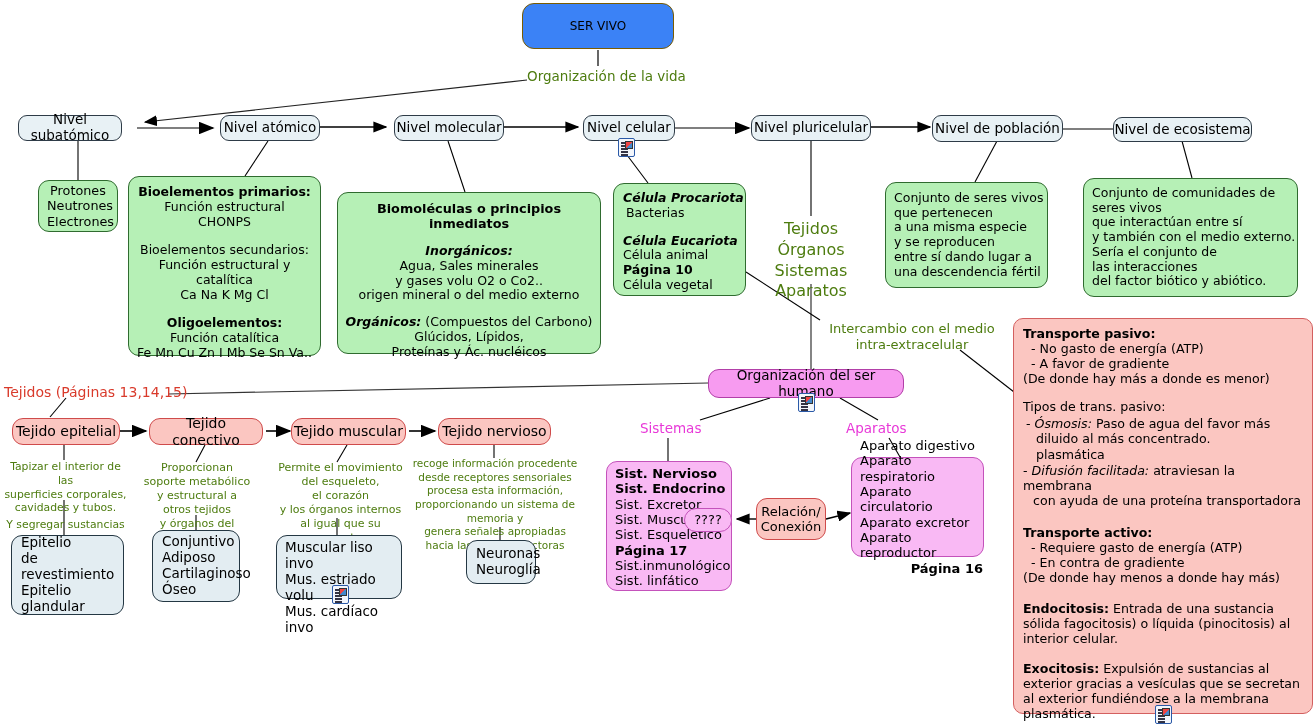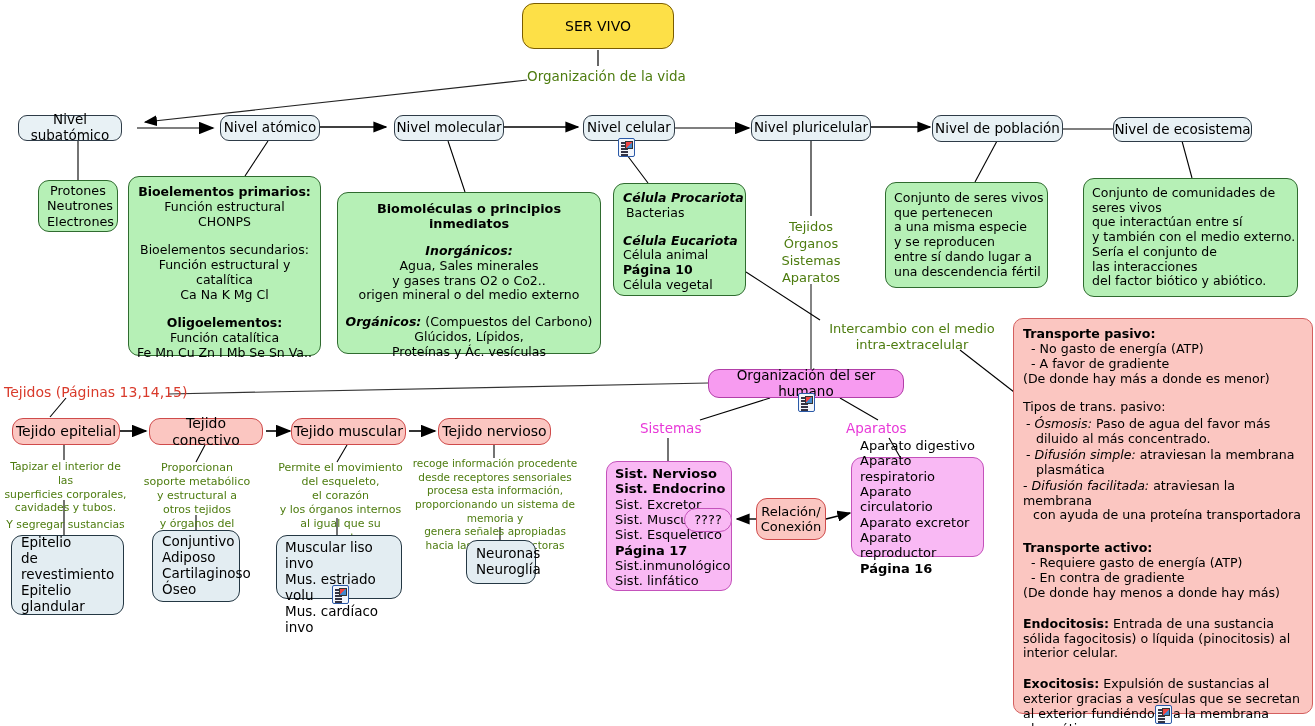--- a/index.html
+++ b/index.html
@@ -15,21 +15,21 @@
   .box{
     position:absolute;box-sizing:border-box;
     border-radius:10px;border:1px solid #000;
     display:flex;flex-direction:column;justify-content:center;
     line-height:1.18;
   }
   .ctr{text-align:center;}
   .lft{text-align:left;}
 
   
-  .gold{background:#fde047;border:1px solid #7a5c00;border-radius:12px;font-size:14px;}
+  .gold{background:#3b82f6;border:1px solid #7a5c00;border-radius:12px;font-size:12px;}
   .level{background:#E8F1F5;border:1px solid #2e3b47;border-radius:9px;font-size:13.5px;}
   .green{background:#B6F0B6;border:1px solid #2f6b2f;border-radius:11px;font-size:12.5px;}
   .greensm{background:#B6F0B6;border:1px solid #2f6b2f;border-radius:11px;font-size:12.8px;}
   .salmon{background:#FBC6C1;border:1px solid #cf4b4b;border-radius:11px;font-size:14px;}
   .salmonbig{background:#FBC6C1;border:1px solid #d35f5f;border-radius:10px;font-size:12.6px;}
   .bluegrey{background:#E3EDF2;border:1px solid #243743;border-radius:11px;font-size:13.5px;}
   .magenta{background:#F79BF0;border:1px solid #b23fa8;border-radius:11px;font-size:13.5px;}
   .magentalite{background:#F9B9F4;border:1px solid #c452bb;border-radius:11px;font-size:13px;}
 
   .plain{position:absolute;font-size:12px;line-height:1.2;color:#4d7c0f;}
@@ -178,43 +178,43 @@
       <div>Función catalítica</div>
       <div>Fe Mn Cu Zn I Mb Se Sn Va..</div>
     </div>
   </div>
 
   <div class="box green ctr" style="left:337px;top:192px;width:264px;height:162px;padding:6px;justify-content:flex-start;">
     <div style="font-weight:bold;font-size:12.8px;margin-top:2px;">Biomoléculas o principios inmediatos</div>
     <div style="margin-top:13px;">
       <div class="bi">Inorgánicos:</div>
       <div>Agua, Sales minerales</div>
-      <div>y gases trans O2 o Co2..</div>
+      <div>y gases volu O2 o Co2..</div>
       <div>origen mineral o del medio externo</div>
     </div>
     <div style="margin-top:12px;">
       <div>
         <span class="bi">Orgánicos:</span>
         <span>(Compuestos del Carbono)</span>
       </div>
       <div>Glúcidos, Lípidos,</div>
-      <div>Proteínas y Ác. vesículas</div>
+      <div>Proteínas y Ác. nucléicos</div>
     </div>
   </div>
 
   <div class="box green lft" style="left:613px;top:183px;width:133px;height:113px;padding:5px 0 5px 9px;justify-content:flex-start;">
     <div class="bi" style="margin-top:2px;">Célula Procariota</div>
     <div style="padding-left:3px;">Bacterias</div>
     <div class="bi" style="margin-top:13px;">Célula Eucariota</div>
     <div>Célula animal</div>
     <div style="font-weight:bold;">Página 10</div>
     <div>Célula vegetal</div>
   </div>
 
-  <div class="plain center" style="left:771px;top:219px;width:80px;font-size:13px;line-height:1.3;">
+  <div class="plain center" style="left:771px;top:219px;width:80px;font-size:16px;line-height:1.3;">
     <div>Tejidos</div>
     <div>Órganos</div>
     <div>Sistemas</div>
     <div>Aparatos</div>
   </div>
 
   <div class="box green lft" style="left:885px;top:182px;width:163px;height:106px;padding:5px 0 5px 8px;justify-content:center;">
     <div>Conjunto de seres vivos</div>
     <div>que pertenecen</div>
     <div>a una misma especie</div>
@@ -247,23 +247,20 @@
     <div style="margin-top:14px;">Tipos de trans. pasivo:</div>
 
     <div style="margin-top:2px;padding-left:3px;">
       <div><span>-</span>
         <i>Ósmosis:</i>
         <span>Paso de agua del favor más</span></div>
       <div style="padding-left:10px;">diluido al más concentrado.</div>
     </div>
 
     <div style="margin-top:1px;padding-left:3px;">
-      <div><span>-</span>
-        <i>Difusión simple:</i>
-        <span>atraviesan la membrana</span></div>
       <div style="padding-left:10px;">plasmática</div>
     </div>
 
     <div style="margin-top:1px;">
       <div><span>-</span>
         <i>Difusión facilitada:</i>
         <span>atraviesan la membrana</span></div>
       <div style="padding-left:10px;">con ayuda de una proteína transportadora</div>
     </div>
 
@@ -305,21 +302,21 @@
   <div class="box magentalite ctr" style="left:684px;top:508px;width:48px;height:24px;font-size:13px;border-radius:12px;border:1px solid #c452bb;">
     <div>????</div>
   </div>
 
   <div class="box magentalite lft" style="left:851px;top:457px;width:133px;height:100px;padding:4px 0 4px 8px;justify-content:center;">
     <div>Aparato digestivo</div>
     <div>Aparato respiratorio</div>
     <div>Aparato circulatorio</div>
     <div>Aparato excretor</div>
     <div>Aparato reproductor</div>
-    <div style="font-weight:bold;">Página 16</div>
+    <div style="font-weight:bold;text-align:right;">Página 16</div>
   </div>
 
   <div class="box salmon ctr" style="left:756px;top:498px;width:70px;height:42px;font-size:13px;">
     <div>Relación/</div>
     <div>Conexión</div>
   </div>
 
   <div class="plain red" style="left:4px;top:384px;">Tejidos (Páginas 13,14,15)</div>
 
   <div class="box salmon ctr" style="left:12px;top:418px;width:108px;height:27px;">

